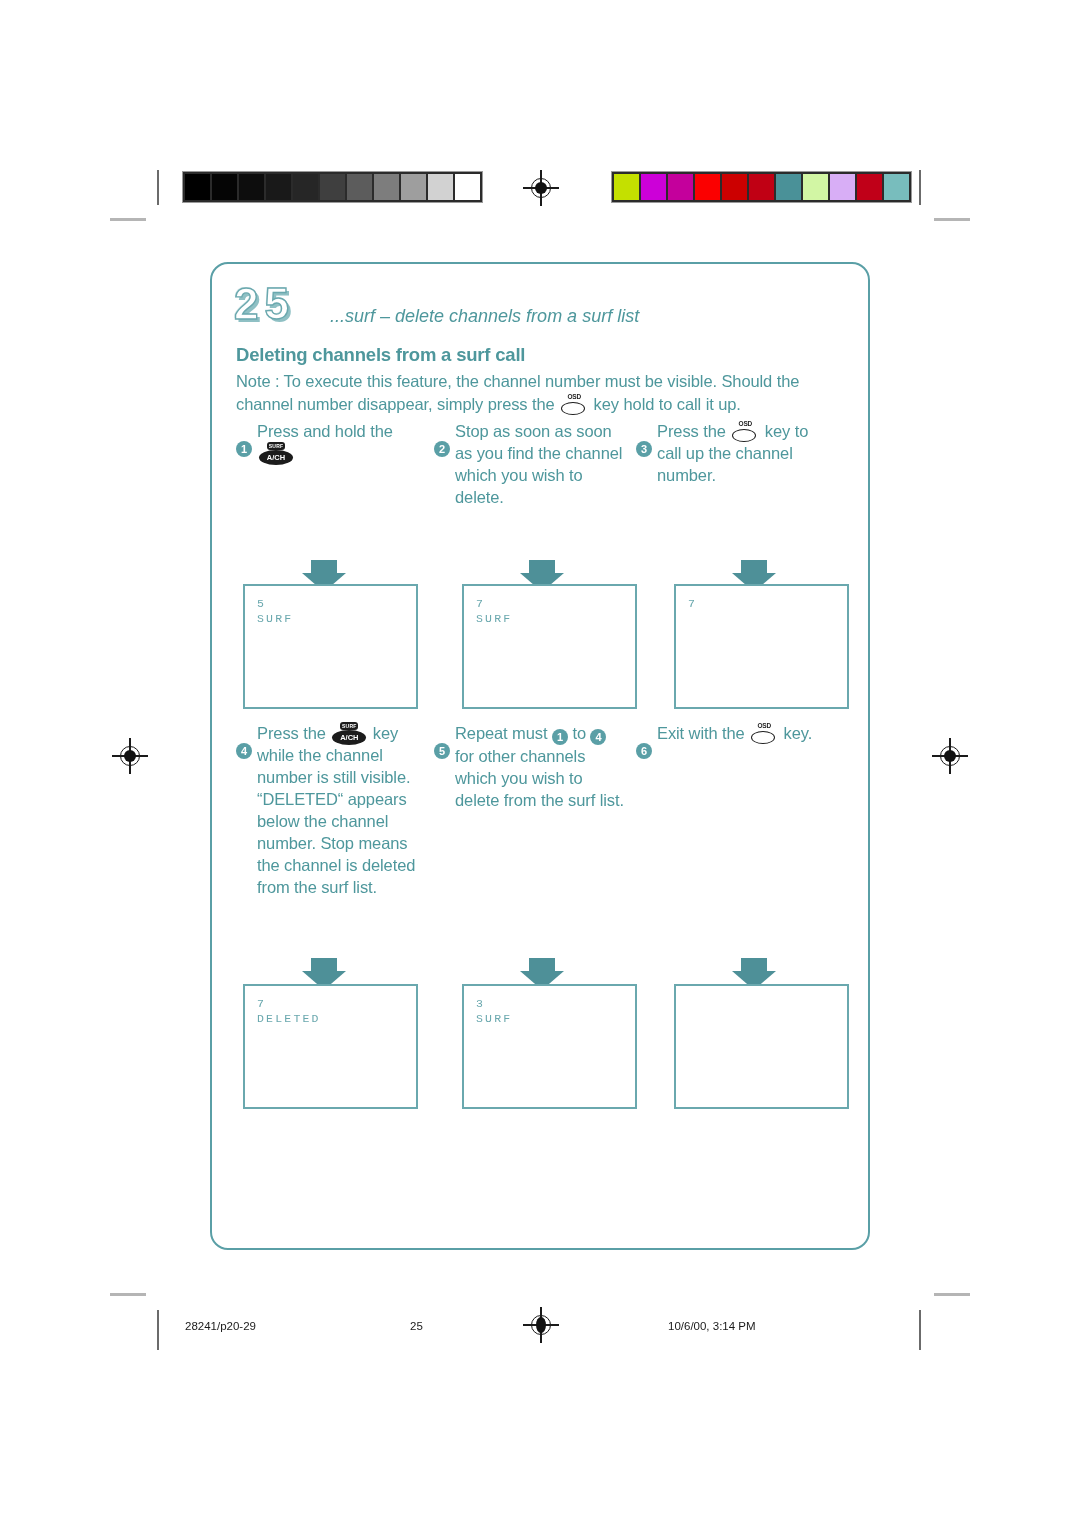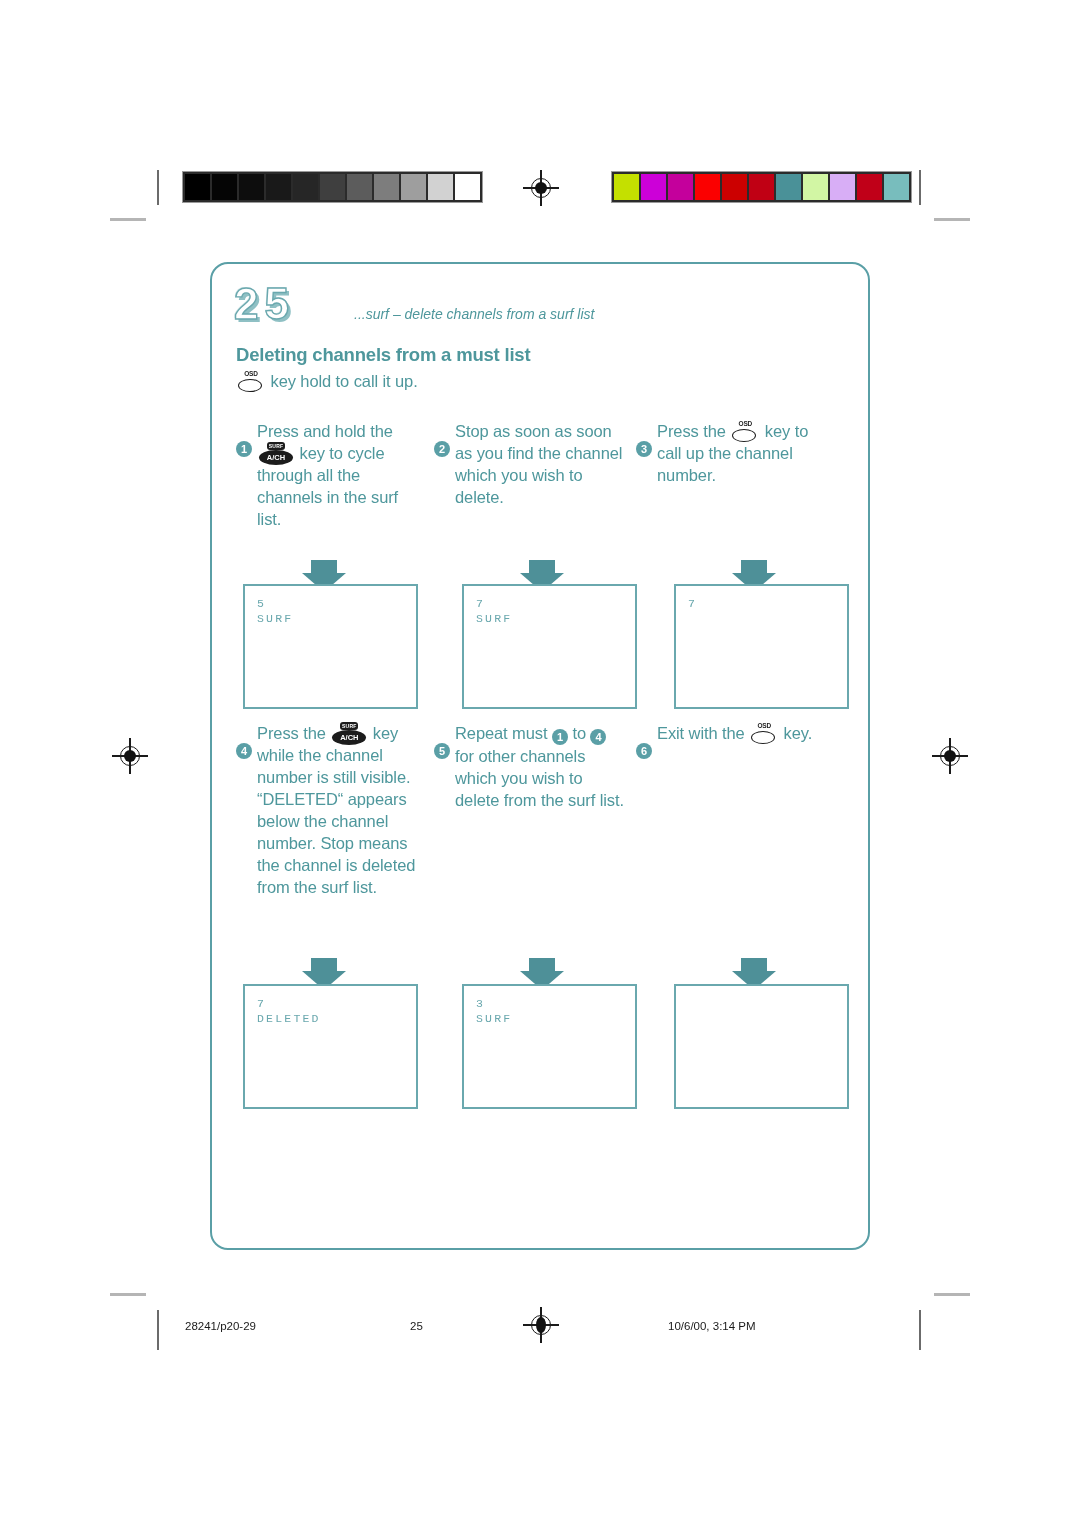--- a/index.html
+++ b/index.html
@@ -104,26 +104,25 @@
     color: #ffffff;
     -webkit-text-stroke: 1.4px #6aa8ae;
     text-shadow: 3px 3px 0 #8fc0c4, -1px -1px 0 #cfe4e6;
     font-family: "Liberation Sans", sans-serif;
     line-height: 1;
   }
   .chapter-sub {
     position: absolute;
     left: 118px;
     top: 42px;
-    font-size: 14px;
+    font-size: 18px;
     font-style: italic;
     color: #4e979c;
     font-family: "Liberation Sans", sans-serif;
     white-space: nowrap;
-    margin-left: 24px;
   }
   .section-title {
     position: absolute;
     left: 24px;
     top: 80px;
     font-size: 18.5px;
     font-weight: bold;
     color: #4e979c;
     letter-spacing: -0.2px;
   }
@@ -347,29 +346,29 @@
     <div class="patch" style="background: rgb(210, 246, 164);"></div>
     <div class="patch" style="background: rgb(216, 174, 246);"></div>
     <div class="patch" style="background: rgb(192, 0, 24);"></div>
     <div class="patch" style="background: rgb(120, 189, 189);"></div>
   </div>
 
 <div class="panel">
 
   <div class="chapter-num">25</div>
   <div class="chapter-sub">...surf – delete channels from a surf list</div>
-  <div class="section-title">Deleting channels from a must list</div>
+  <div class="section-title">Deleting channels from a surf call</div>
 
   <div class="note">
-    <span class="icon-osd"><span class="cap">OSD</span><span class="body"></span></span><span> key hold to call it up.</span>
+    <span>Note : To execute this feature, the channel number must be visible. Should the channel number disappear, simply press the </span><span class="icon-osd"><span class="cap">OSD</span><span class="body"></span></span><span> key hold to call it up.</span>
   </div>
 
   <div class="step" style="left:24px; top:176px; width:190px;">
     <span class="badge lead-badge">1</span>
-    <span class="txt"><span>Press and hold the </span><span class="icon-ach"><span class="cap">SURF</span><span class="body">A/CH</span></span><span> key to cycle through all the channels in the surf list.</span></span>
+    <span class="txt"><span>Press and hold the </span><span class="icon-ach"><span class="cap">SURF</span><span class="body">A/CH</span></span></span>
   </div>
 
   <div class="step" style="left:222px; top:176px; width:190px;">
     <span class="badge lead-badge">2</span>
     <span class="txt">Stop as soon as soon as you find the channel which you wish to delete.</span>
   </div>
 
   <div class="step" style="left:424px; top:176px; width:195px;">
     <span class="badge lead-badge">3</span>
     <span class="txt"><span>Press the </span><span class="icon-osd"><span class="cap">OSD</span><span class="body"></span></span><span> key to call up the channel number.</span></span>

